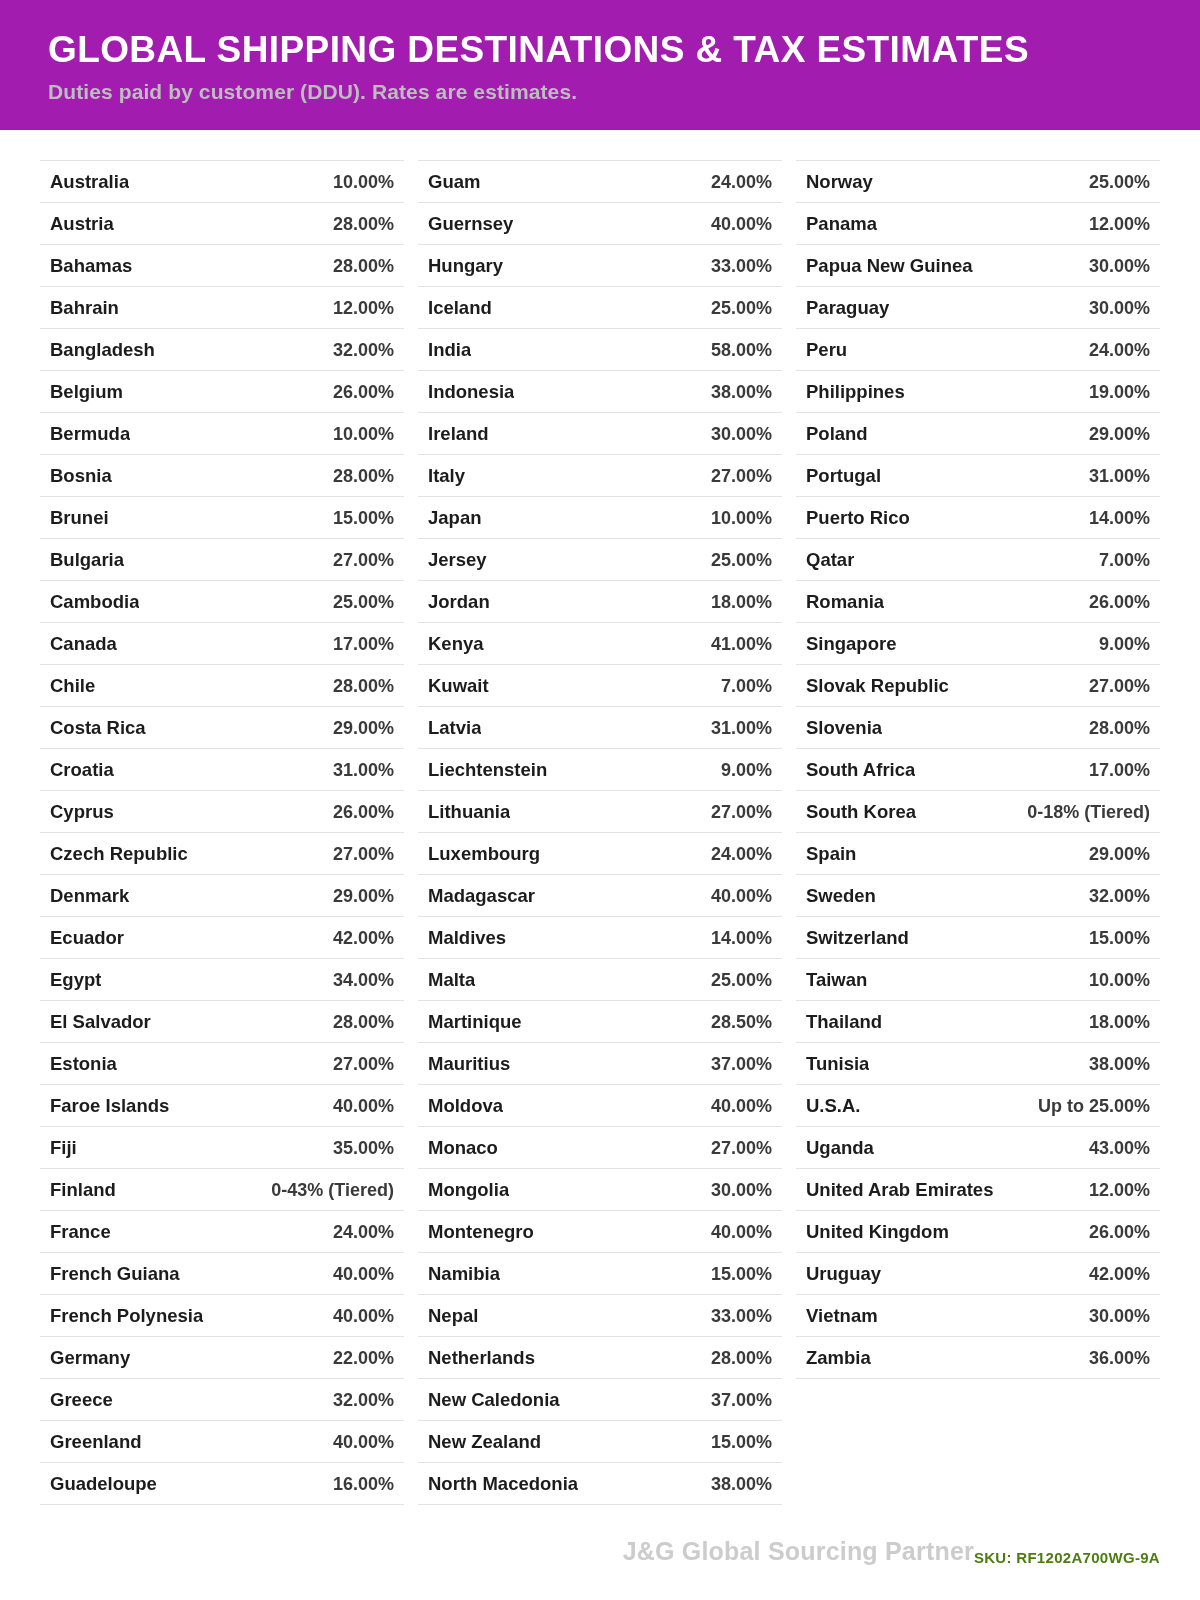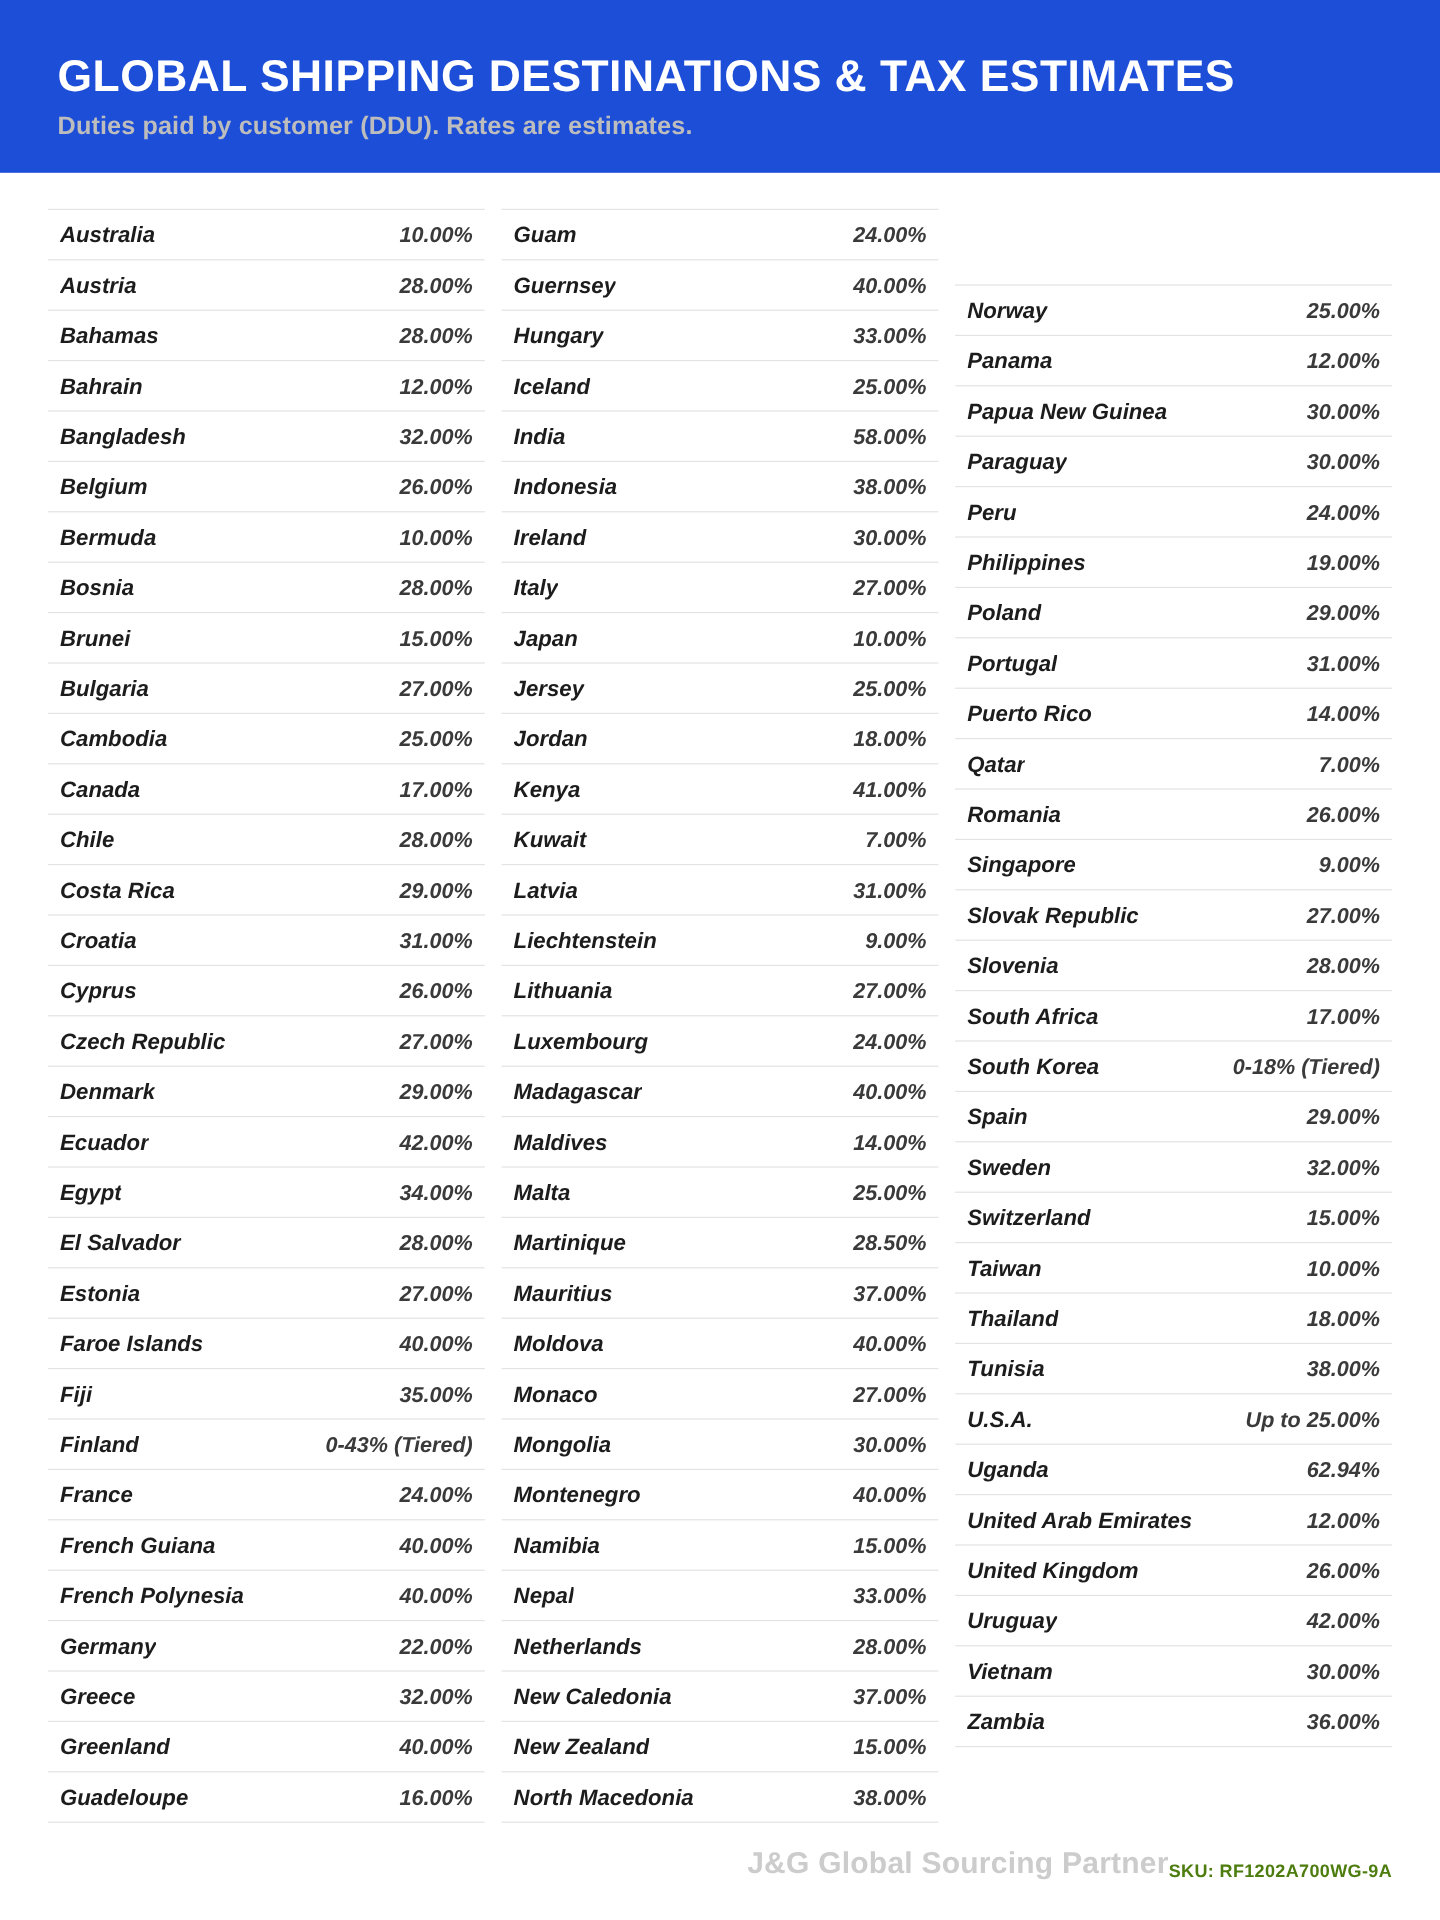--- a/index.html
+++ b/index.html
@@ -17,22 +17,22 @@
   .page {
     width: 1200px;
     height: 1600px;
     position: relative;
     display: flex;
     flex-direction: column;
     background: #ffffff;
   }
   
   .header {
-    background: #1d4ed8;
-    padding: 44px 48px 26px 48px;
+    background: #a21caf;
+    padding: 30px 48px 26px 48px;
     box-sizing: border-box;
   }
   .header-title {
     color: #ffffff;
     font-size: 37px;
     font-weight: bold;
     letter-spacing: 0.4px;
     line-height: 1.08;
     margin: 0 0 10px 0;
   }
@@ -45,22 +45,21 @@
   }
   
   .content {
     flex: 1;
     padding: 30px 40px 0 40px;
     box-sizing: border-box;
   }
   .columns {
     display: flex;
     gap: 14px;
-    align-items: center;
-    font-style: italic;
+    align-items: flex-start;
   }
   .col {
     flex: 1 1 0;
     min-width: 0;
   }
   .row {
     display: flex;
     justify-content: space-between;
     align-items: baseline;
     padding: 10px 10px 9px 10px;
@@ -467,21 +466,21 @@
           <div class="row">
             <span class="country">Tunisia</span>
             <span class="rate">38.00%</span>
           </div>
           <div class="row">
             <span class="country">U.S.A.</span>
             <span class="rate">Up to 25.00%</span>
           </div>
           <div class="row">
             <span class="country">Uganda</span>
-            <span class="rate">62.94%</span>
+            <span class="rate">43.00%</span>
           </div>
           <div class="row">
             <span class="country">United Arab Emirates</span>
             <span class="rate">12.00%</span>
           </div>
           <div class="row">
             <span class="country">United Kingdom</span>
             <span class="rate">26.00%</span>
           </div>
           <div class="row">

